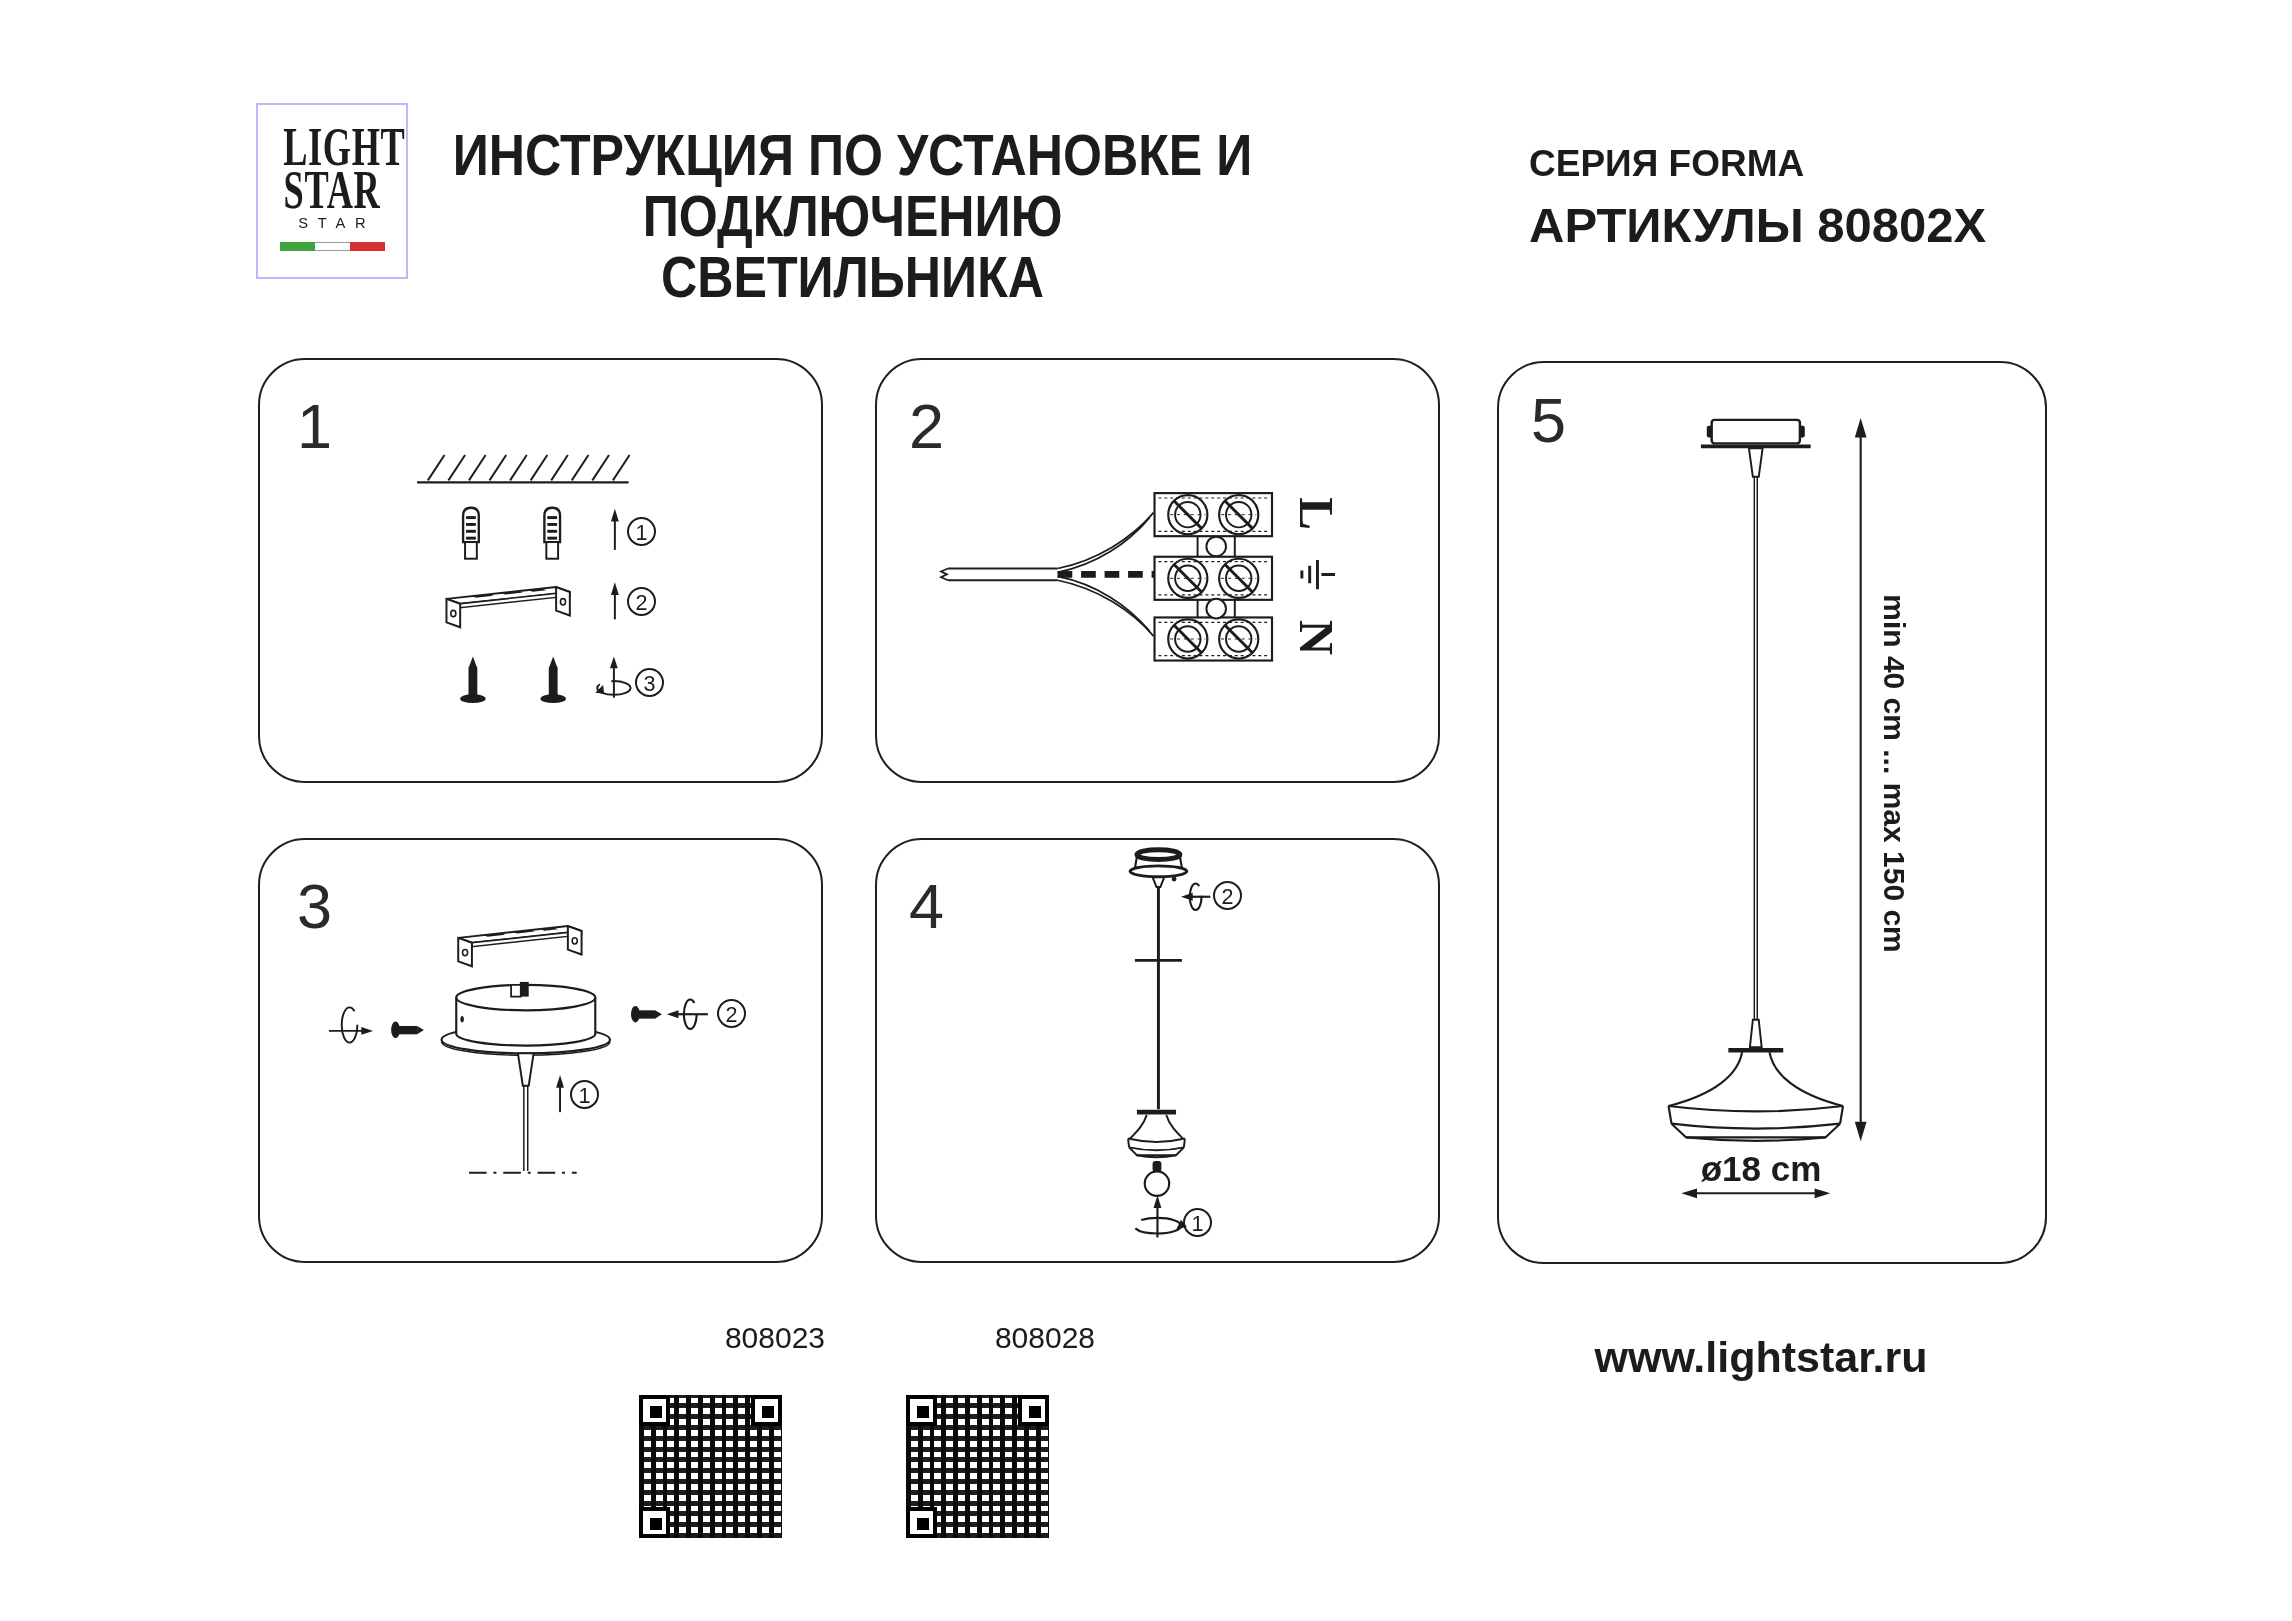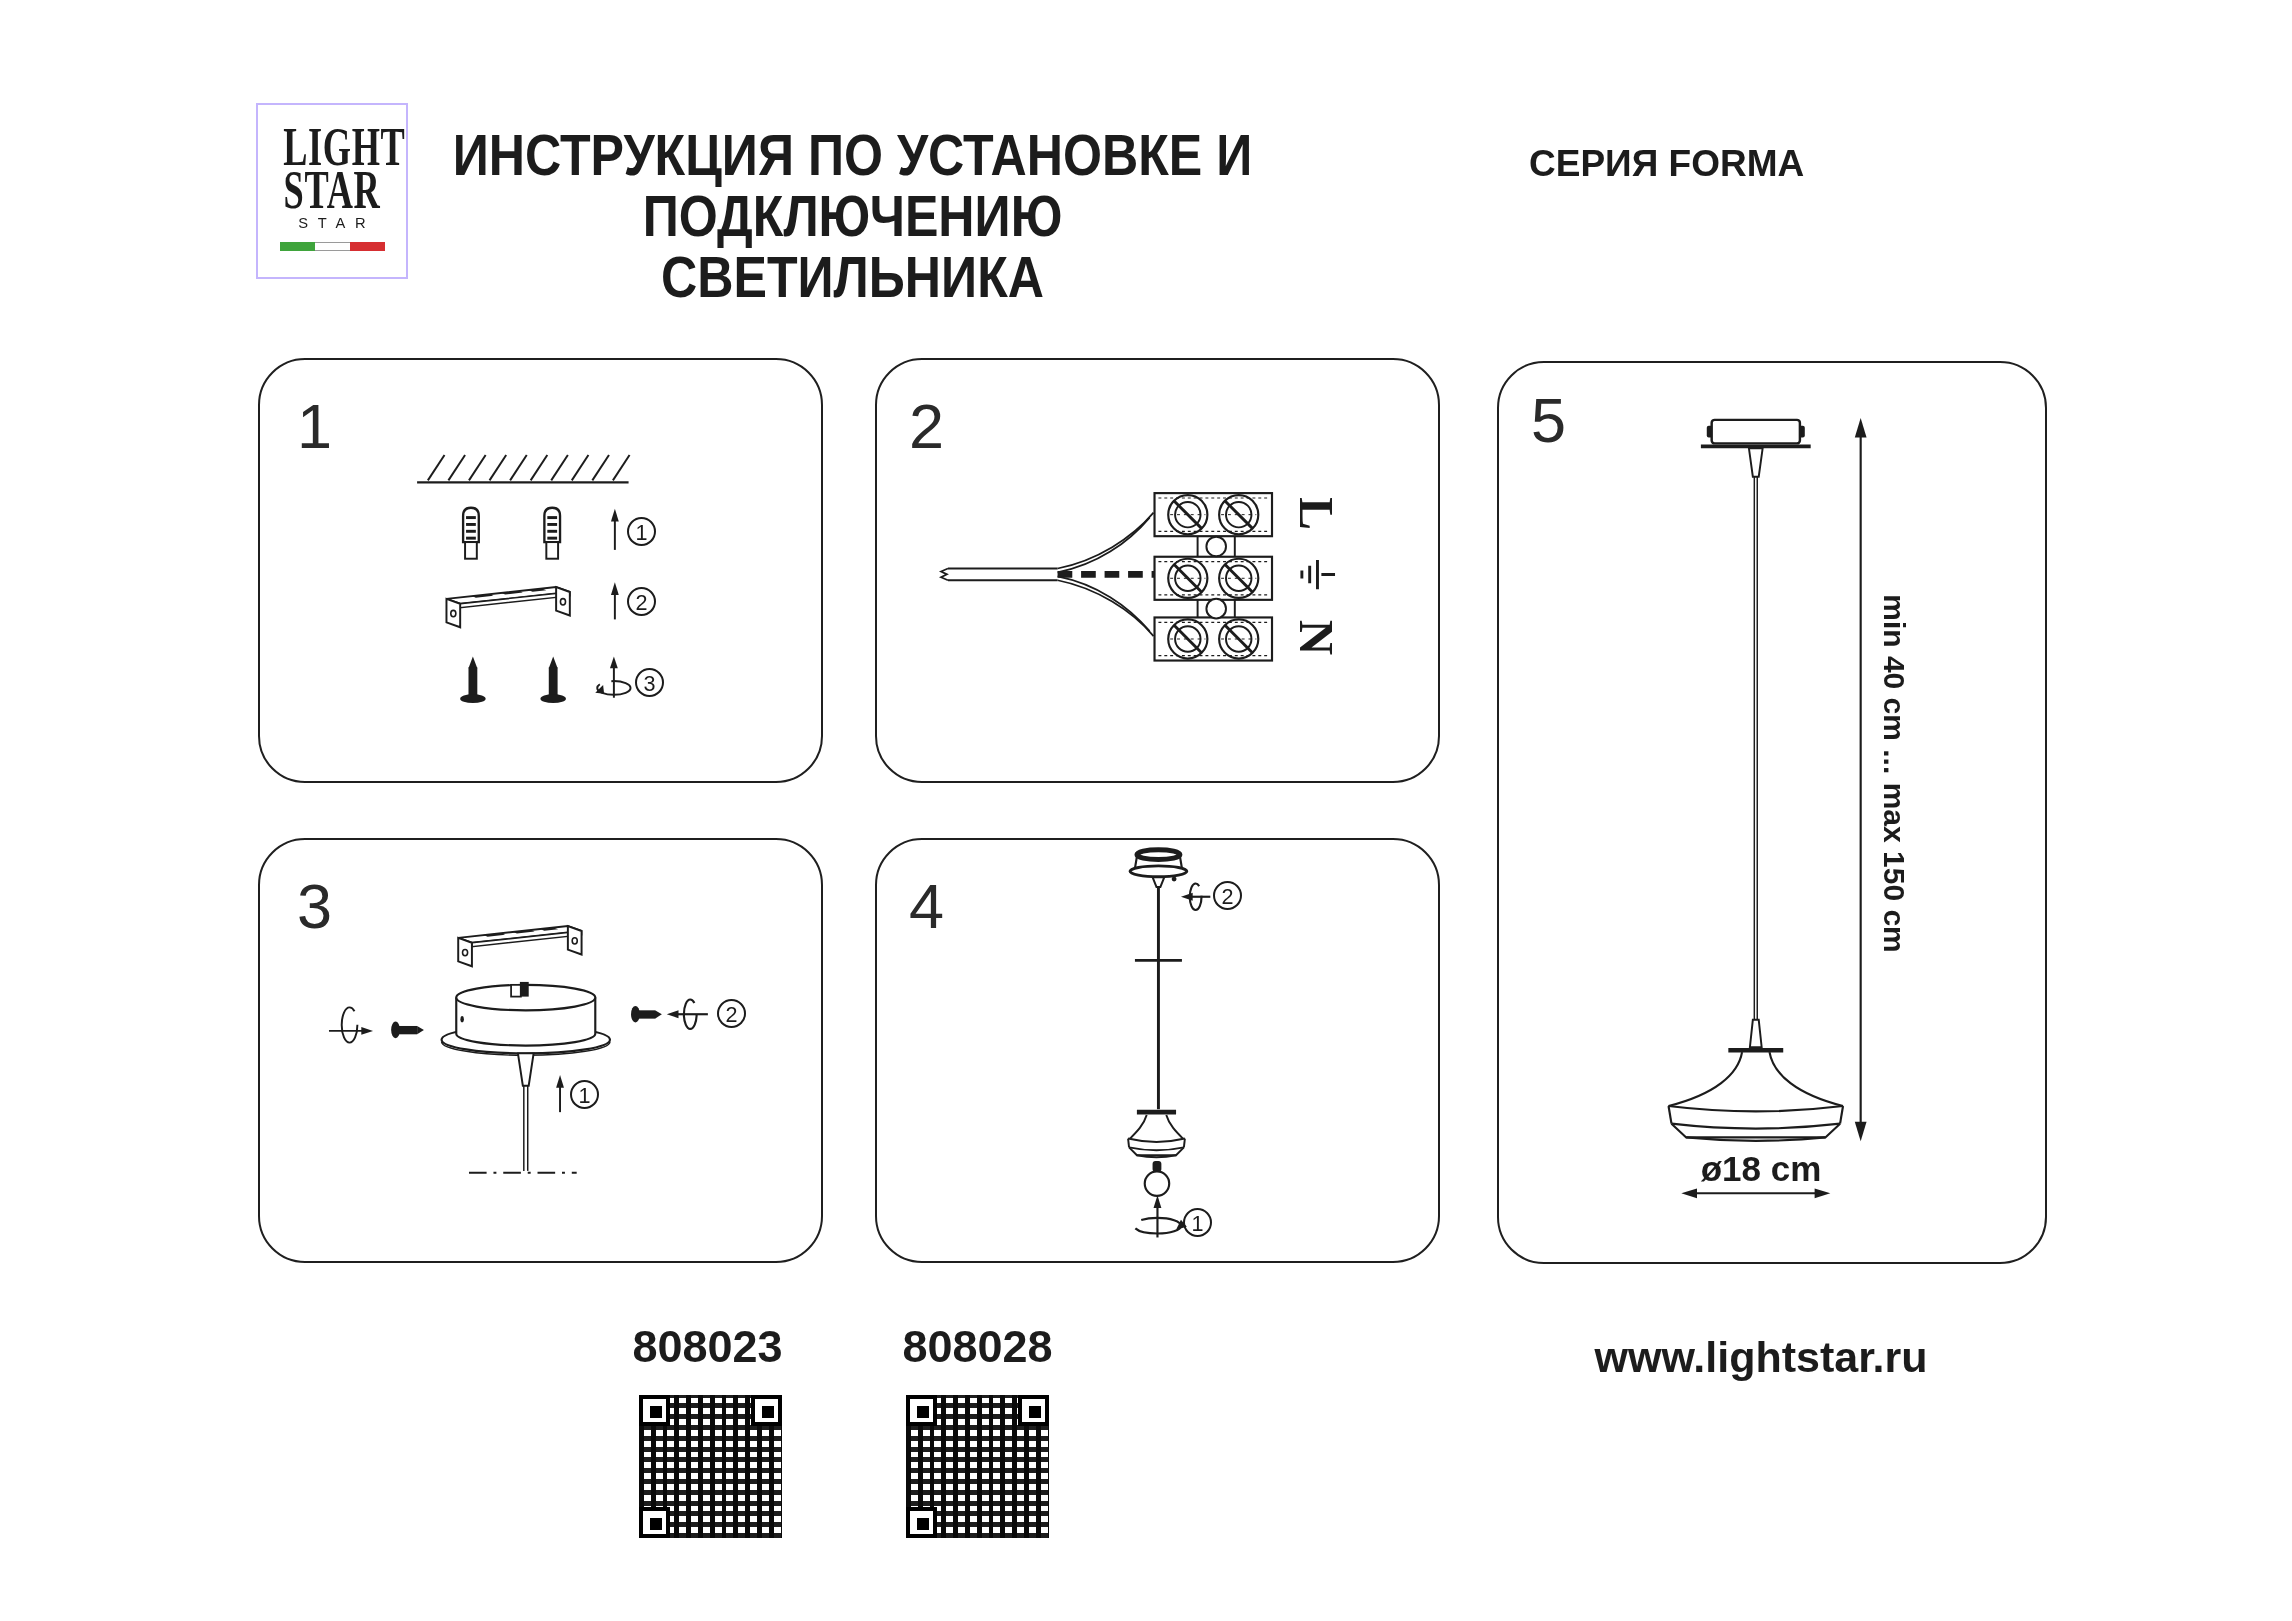--- a/index.html
+++ b/index.html
@@ -30,21 +30,21 @@
   .p4{left:875px;top:838px;width:561px;height:421px;}
   .p5{left:1497px;top:361px;width:546px;height:899px;}
   .stepnum{font-size:63px;font-weight:400;color:#2a2a2a;}
   .badge{width:29px;height:29px;border:2.5px solid var(--ink);border-radius:50%;
       font-size:21.6px;line-height:27.4px;text-align:center;font-weight:400;box-sizing:border-box;}
   .rot{transform:rotate(90deg);}
   .termlabel{font-family:"Liberation Serif",serif;font-weight:700;font-size:49px;
       width:59px;height:59px;line-height:59px;text-align:center;}
   .dimtext{width:412px;height:33px;text-align:center;font-size:30px;font-weight:700;}
   .diam{width:196px;text-align:center;font-size:35px;font-weight:700;}
-  .artnum{width:235px;text-align:center;font-size:45px;font-weight:700;}
+  .artnum{width:235px;text-align:right;font-size:30px;font-weight:400;}
   .site{width:392px;text-align:center;font-size:43px;font-weight:700;}
   
   .qr{width:143px;height:143px;
       background-image:
         repeating-linear-gradient(0deg, rgba(10,10,10,.92) 0 4.9px, rgba(255,255,255,0) 4.9px 10.8px),
         repeating-linear-gradient(90deg, #0a0a0a 0 4.9px, #ffffff 4.9px 11.8px);}
   .qr .f{position:absolute;width:31px;height:31px;border:4.9px solid #000;background:#fff;box-sizing:border-box;}
   .qr .f::after{content:"";position:absolute;left:6.9px;top:6.9px;width:11.8px;height:11.8px;background:#000;}
   .qr .f.tl{left:0;top:0;} .qr .f.tr{right:0;top:0;} .qr .f.bl{left:0;bottom:0;}
   svg{position:absolute;left:0;top:0;}
@@ -65,20 +65,21 @@
   </div>
 </div>
 
 <div class="abs title">
   <div>ИНСТРУКЦИЯ ПО УСТАНОВКЕ И</div>
   <div>ПОДКЛЮЧЕНИЮ СВЕТИЛЬНИКА</div>
 </div>
 
 <div class="abs series">
   <div class="s1">СЕРИЯ FORMA</div>
+  <div class="s2">АРТИКУЛЫ 80802X</div>
 </div>
 
 <div class="abs panel p1"></div>
 <div class="abs stepnum" style="left:297px;top:390px;">1</div>
 <svg class="abs" style="left:258px;top:358px;" width="561" height="421" viewBox="0 0 572 430">
   <g stroke="#1c1c1c" fill="none" stroke-width="2.4">
 
     <g>
       <line x1="162" y1="127" x2="378" y2="127"></line>
       <g stroke-width="2">

